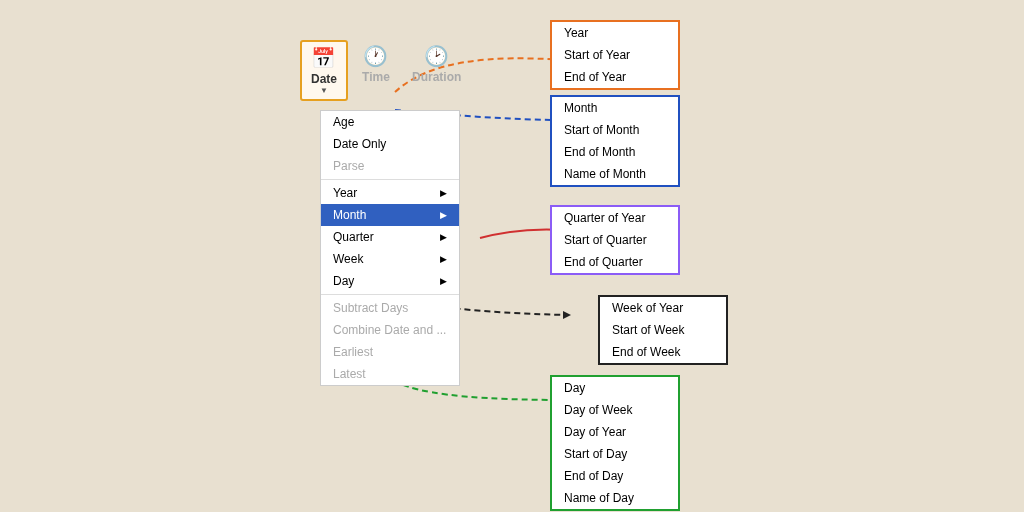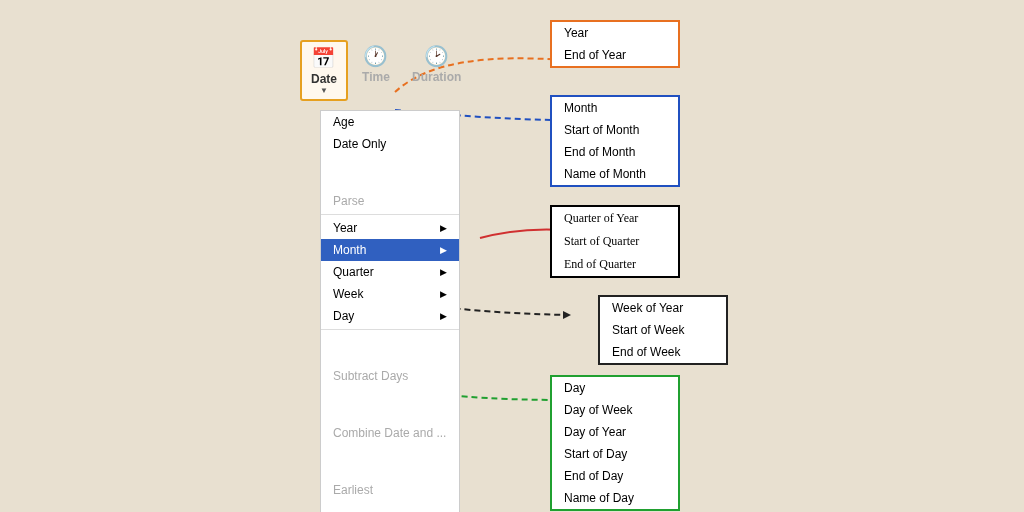--- a/index.html
+++ b/index.html
@@ -84,39 +84,38 @@
       font-size: 9px;
       margin-left: 8px;
     }
     .dropdown-menu .separator {
       border-top: 1px solid #ddd;
       margin: 2px 0;
     }
     .dropdown-menu .disabled {
       color: #aaa;
       cursor: default;
-      margin-top: 35px;
     }
 
     
     .submenu-box {
       background: #fff;
       position: absolute;
       min-width: 130px;
     }
     .submenu-box .menu-item {
       padding: 4px 12px;
       cursor: pointer;
       white-space: nowrap;
     }
 
     
     .border-orange { border: 2px solid #e87020; }
     .border-blue   { border: 2px solid #2050c0; }
-    .border-red    { border: 2px solid #000000; font-family: Liberation Serif, serif; }
+    .border-red    { border: 2px solid #8b5cf6; }
     .border-black  { border: 2px solid #222; margin-left: 48px; }
     .border-green  { border: 2px solid #20a030; }
 
     
     .arrows-svg {
       position: absolute;
       top: 0;
       left: 0;
       width: 1024px;
       height: 512px;
@@ -198,20 +197,21 @@
     <div class="menu-item disabled">
         <span>Earliest</span>
       </div>
     <div class="menu-item disabled">
         <span>Latest</span>
       </div>
   </div>
 
   <div class="submenu-box border-orange" style="position:absolute; left:250px; top:-20px;">
     <div class="menu-item">Year</div>
+    <div class="menu-item">Start of Year</div>
     <div class="menu-item">End of Year</div>
   </div>
 
   <div class="submenu-box border-blue" style="position:absolute; left:250px; top:55px;">
     <div class="menu-item">Month</div>
     <div class="menu-item">Start of Month</div>
     <div class="menu-item">End of Month</div>
     <div class="menu-item">Name of Month</div>
   </div>
 

